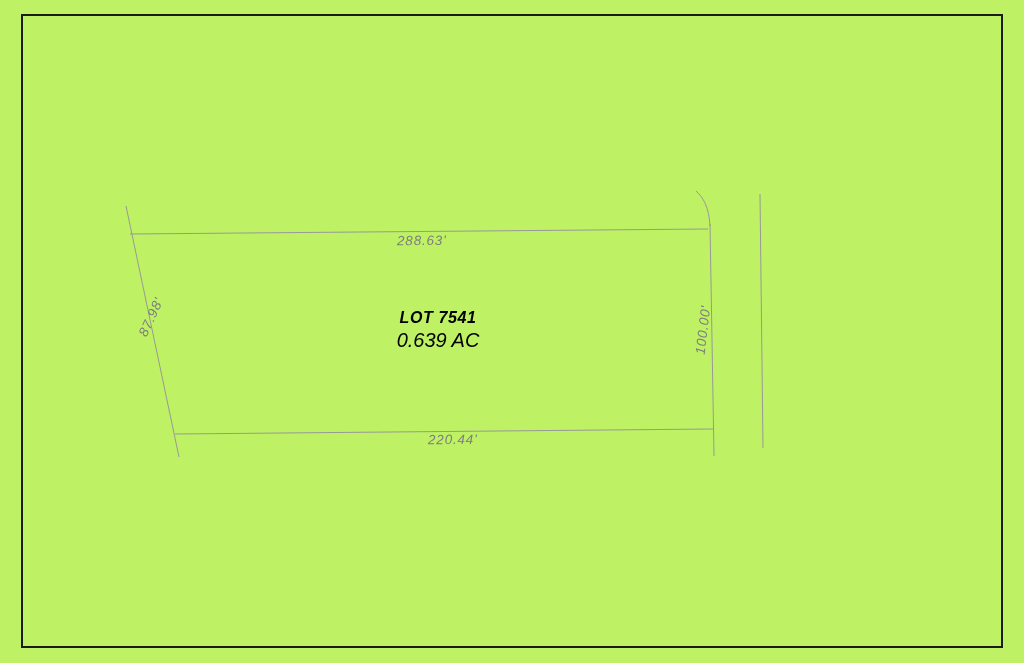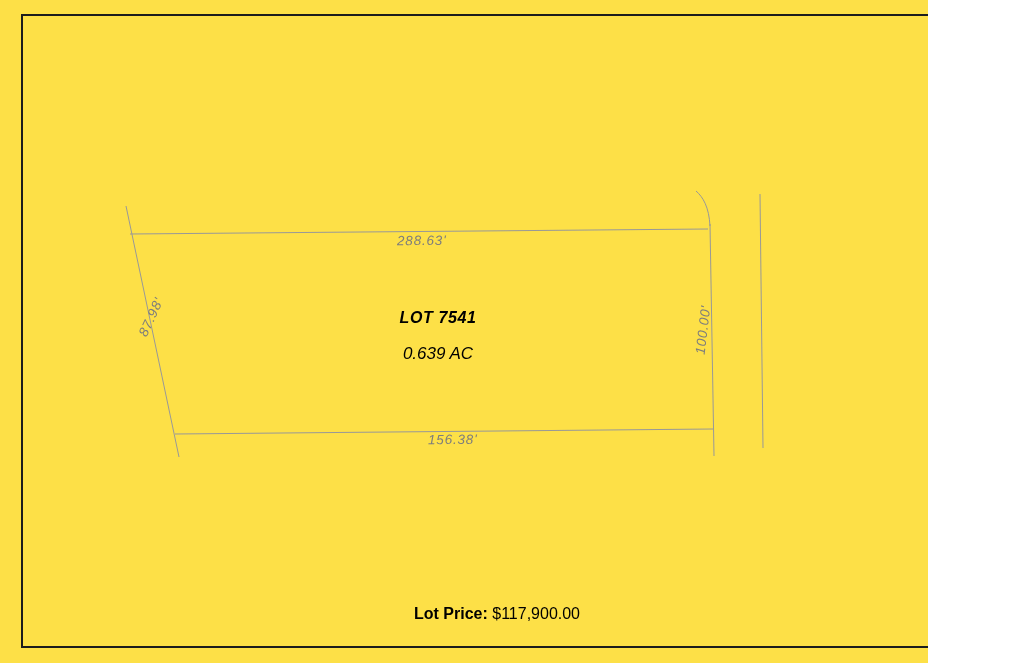--- a/index.html
+++ b/index.html
@@ -3,23 +3,23 @@
 <meta charset="utf-8">
 <style>
   html, body {
     margin: 0;
     padding: 0;
     background: #ffffff;
     font-family: "Liberation Sans", sans-serif;
   }
   .screen {
     position: relative;
-    width: 928px;
+    width: 1024px;
     height: 663px;
-    background: #fde047;
+    background: #bef264;
     overflow: hidden;
   }
   .page-border {
     position: absolute;
     left: 21px;
     top: 14px;
     width: 978px;
     height: 630px;
     border: 2px solid #1c1c1c;
     background: transparent;
@@ -66,23 +66,23 @@
     color: #000000;
     white-space: nowrap;
   }
   .lot-name {
     font-size: 16px;
     font-weight: 700;
     font-style: italic;
     letter-spacing: 0.6px;
   }
   .lot-area {
-    font-size: 17px;
+    font-size: 20px;
     font-style: italic;
-    margin-top: 17px;
+    margin-top: 2px;
   }
   .price-line {
     position: absolute;
     left: 497px;
     top: 605px;
     transform: translateX(-50%);
     font-size: 16px;
     color: #000000;
     white-space: nowrap;
   }
@@ -105,27 +105,23 @@
     <line x1="175" y1="434" x2="713" y2="429"></line>
 
     <line x1="710" y1="224" x2="714" y2="456"></line>
 
     <path d="M 696,191 C 703,197 709,207 710,226"></path>
 
     <line x1="760" y1="194" x2="763" y2="448"></line>
   </svg>
 
   <div class="dim-label dim-north">288.63'</div>
-  <div class="dim-label dim-south">156.38'</div>
+  <div class="dim-label dim-south">220.44'</div>
   <div class="dim-label dim-west">87.98'</div>
   <div class="dim-label dim-east">100.00'</div>
 
   <div class="lot-info">
     <div class="lot-name">LOT 7541</div>
     <div class="lot-area">0.639 AC</div>
   </div>
 
-  <div class="price-line">
-    <span class="price-label">Lot Price:</span>
-    <span class="price-value">$117,900.00</span>
-  </div>
 
 </div>
 
 </body></html>

